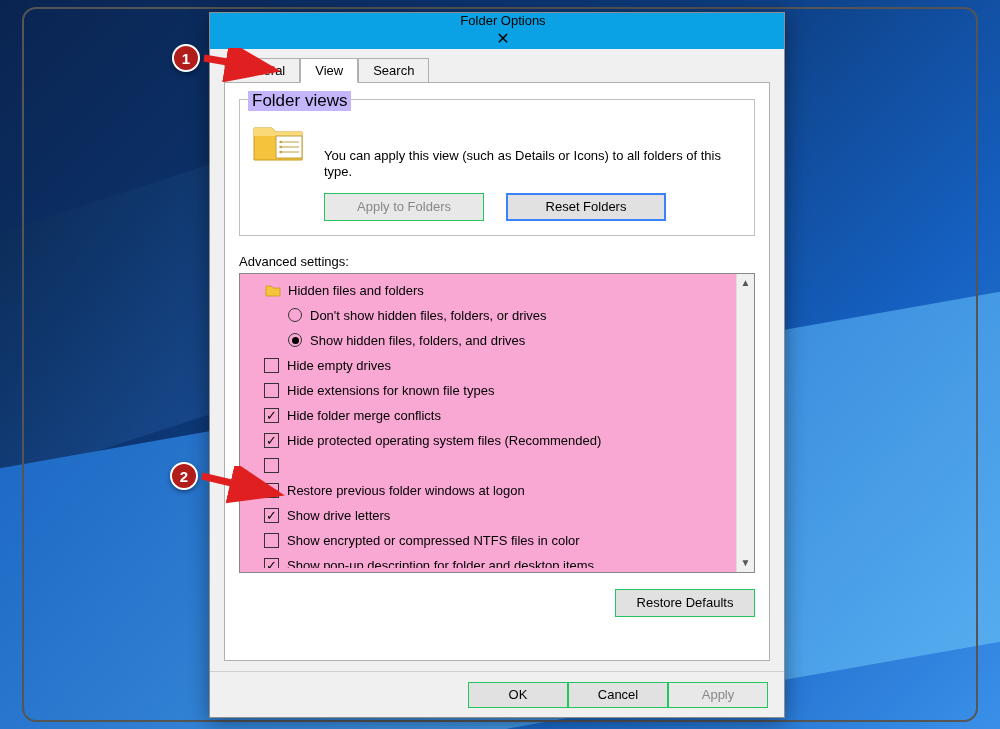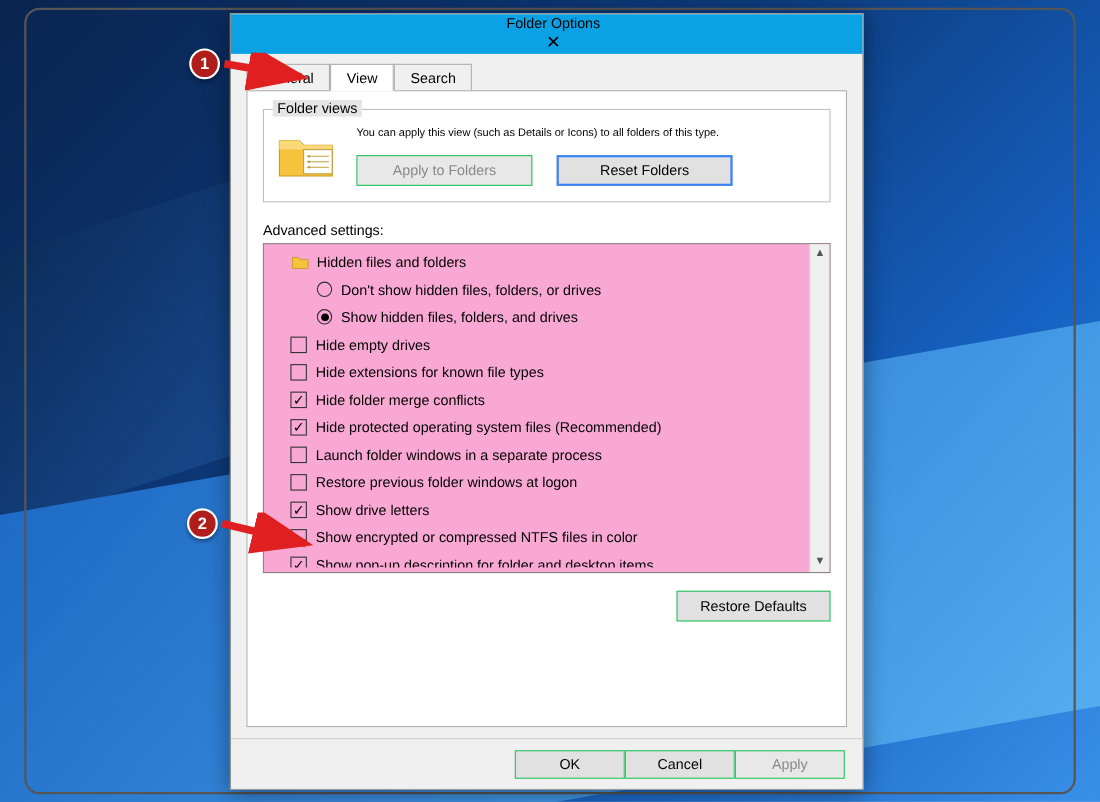--- a/index.html
+++ b/index.html
@@ -89,31 +89,31 @@
     position:relative;
   }
   .groupbox {
     border:1px solid #c0c0c0;
     padding: 16px 12px 14px 12px;
     position:relative;
     margin-bottom: 18px;
   }
   .groupbox .legend {
     position:absolute; top:-9px; left:8px;
-    background:#e5e5e5; padding:0 4px;
-    font-size:13px;
+    background:#c4b5fd; padding:0 4px;
+    font-size:17px;
   }
   .folderviews-row { display:flex; gap:16px; }
   .folder-icon {
     width:56px; height:48px; flex:none;
     position:relative;
   }
   .folder-icon svg { width:100%; height:100%; }
   .fv-right { flex:1; }
-  .fv-text { font-size:10px; line-height:1.25; margin-bottom:12px; }
+  .fv-text { font-size:13px; line-height:1.25; margin-bottom:12px;margin-top:32px; }
   .fv-buttons { display:flex; gap:22px; }
   .btn {
     min-width: 160px;
     height: 28px;
     border:1px solid #22c55e;
     background:#e1e1e1;
     font-size:13px;
     cursor:pointer;
     display:flex; align-items:center; justify-content:center;
   }
@@ -260,21 +260,20 @@
           <div class="item">
             <span class="chk">✓</span>
             <span>Hide folder merge conflicts</span>
           </div>
           <div class="item">
             <span class="chk">✓</span>
             <span>Hide protected operating system files (Recommended)</span>
           </div>
           <div class="item">
             <span class="chk"></span>
-            <span>Launch folder windows in a separate process</span>
           </div>
           <div class="item">
             <span class="chk"></span>
             <span>Restore previous folder windows at logon</span>
           </div>
           <div class="item">
             <span class="chk">✓</span>
             <span>Show drive letters</span>
           </div>
           <div class="item">

